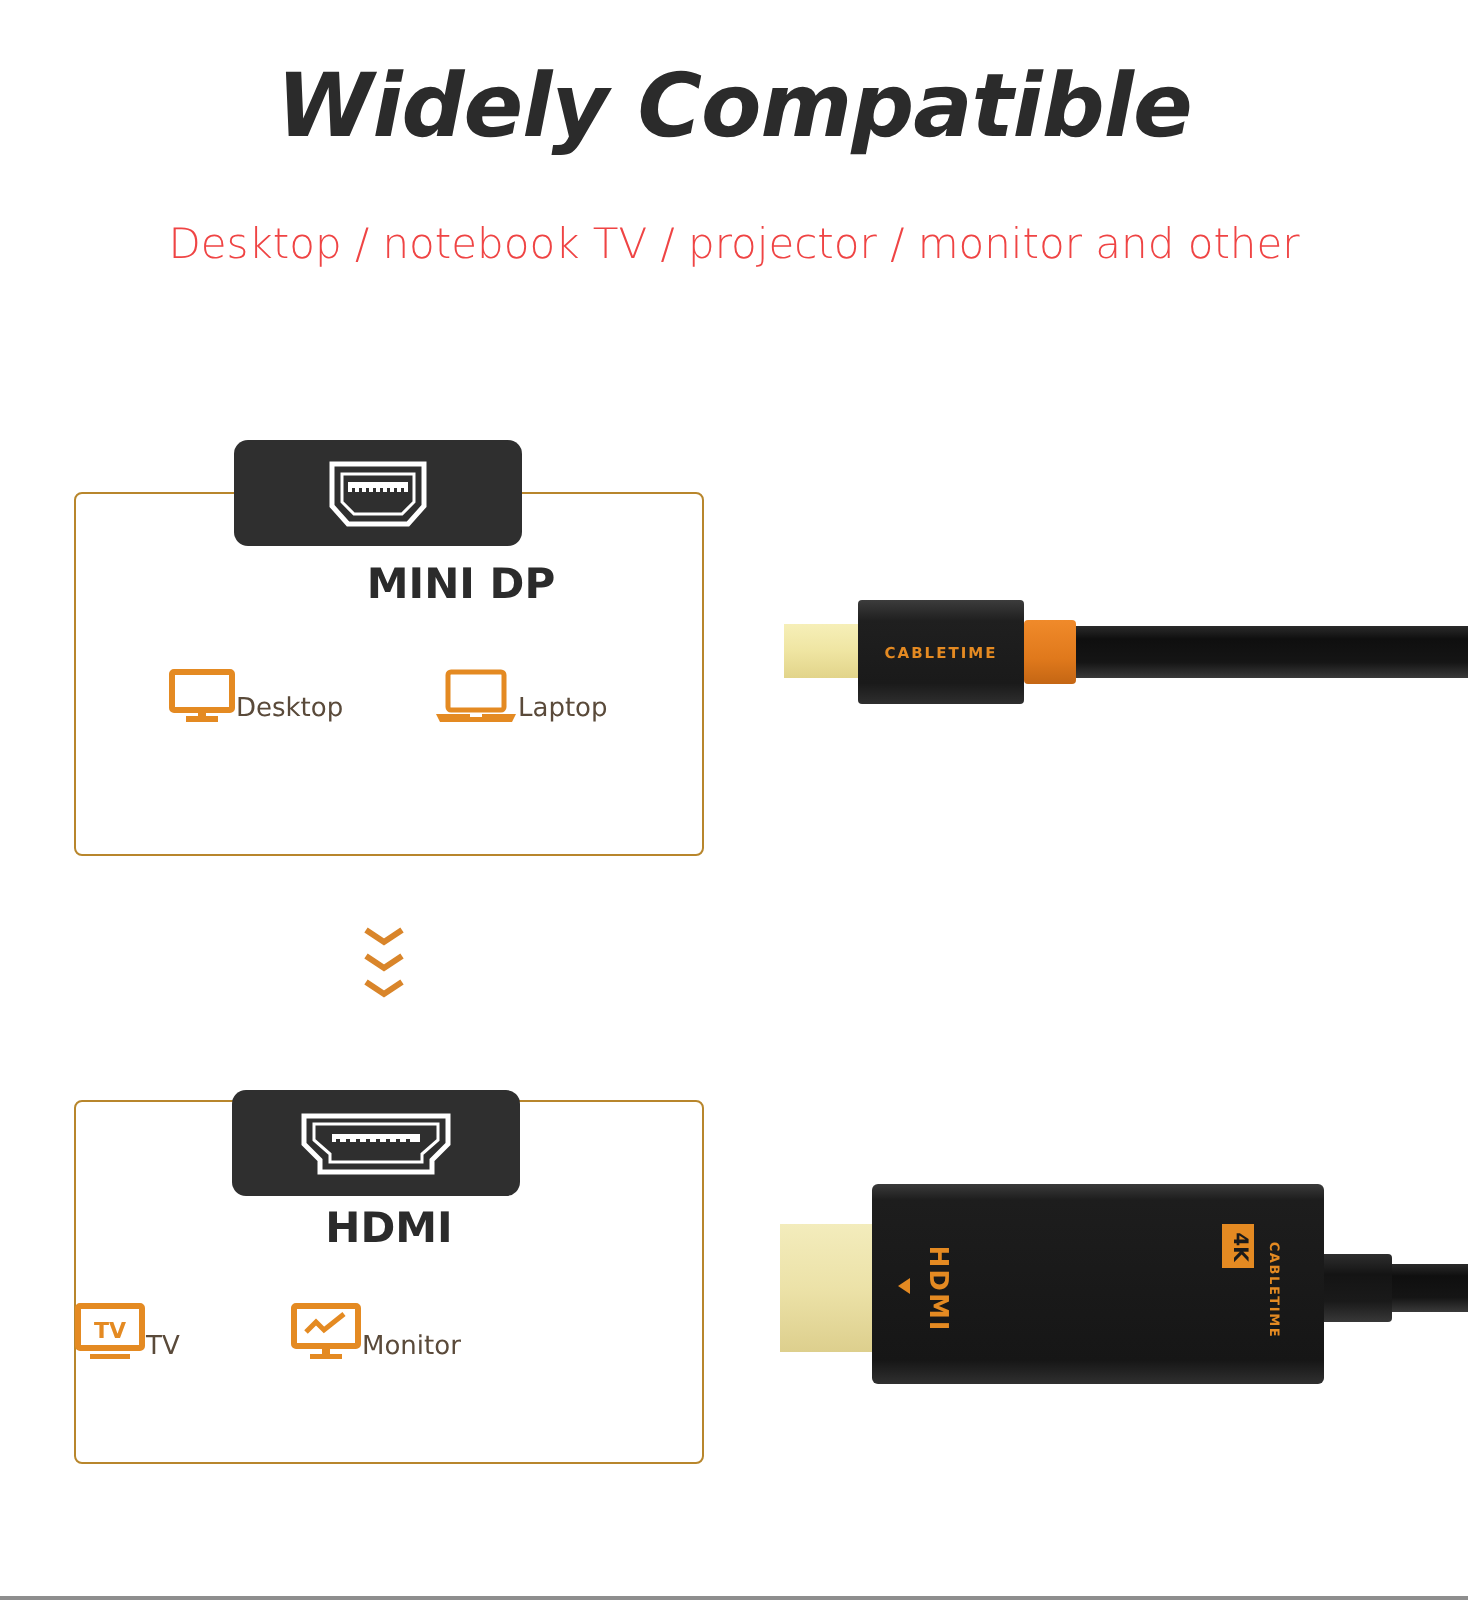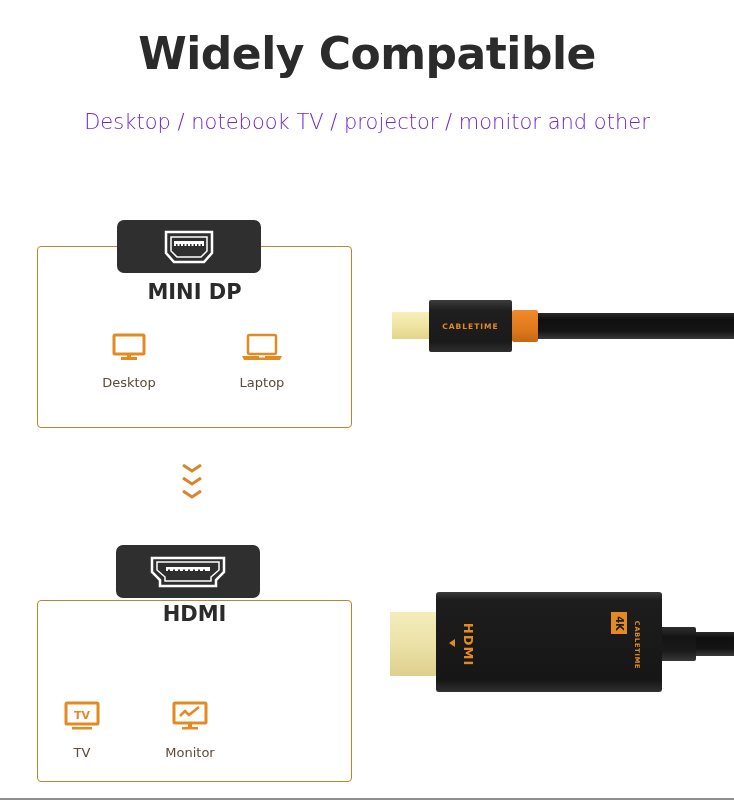--- a/index.html
+++ b/index.html
@@ -2,51 +2,51 @@
 <html><head>
   <meta charset="utf-8">
   <style>
     * { margin: 0; padding: 0; box-sizing: border-box; }
     html, body { width: 734px; height: 800px; background: #ffffff; overflow: hidden; }
     body { position: relative; font-family: "DejaVu Sans", sans-serif; color: #2b2b2b; }
 
     .title {
       position: absolute; left: 0; top: 28px; width: 734px; text-align: center;
       font-family: "DejaVu Sans", sans-serif; font-size: 44px; font-weight: bold;
-      letter-spacing: -0.5px; color: #2b2b2b;
+      letter-spacing: -0.5px; color: #2b2b2b; font-style: italic;
     }
     .subtitle {
       position: absolute; left: 0; top: 106px; width: 734px; text-align: center;
       font-family: "DejaVu Sans", sans-serif; font-size: 21px; line-height: 32px;
-      color: #6d28d9; font-weight: 300;
+      color: #ef4444; font-weight: 300;
     }
 
     .card {
       position: absolute; border: 1.5px solid #b8862c; border-radius: 4px; background: #fff;
     }
     .card-top { left: 37px; top: 246px; width: 315px; height: 182px; }
-    .card-bottom { left: 37px; top: 600px; width: 315px; height: 182px; }
+    .card-bottom { left: 37px; top: 550px; width: 315px; height: 182px; }
 
     .port-badge {
       position: absolute; background: #2f2f2f; border-radius: 7px;
       display: flex; align-items: center; justify-content: center;
     }
     .badge-mini { left: 117px; top: 220px; width: 144px; height: 53px; }
     .badge-hdmi { left: 116px; top: 545px; width: 144px; height: 53px; }
 
     .port-label {
       position: absolute; width: 315px; text-align: center;
       font-family: "DejaVu Sans", sans-serif; font-weight: bold; font-size: 21px; color: #2b2b2b;
       left: 37px;
     }
-    .label-mini { top: 280px; }
+    .label-mini { top: 280px; margin-left: 36px; }
     .label-hdmi { top: 602px; }
 
     .device {
-      position: absolute; display: flex; flex-direction: column; align-items: center; width: 90px;
+      position: absolute; display: flex; flex-direction: row; align-items: center; width: 90px;
     }
     .device svg { display: block; }
     .device .dlabel {
       margin-top: 14px; font-family: "DejaVu Sans", sans-serif; font-size: 13px; color: #5a4a3a;
     }
 
     .chevrons { position: absolute; left: 181px; top: 463px; width: 22px; }
     .chevrons svg { display: block; margin-bottom: 3px; }
 
     

